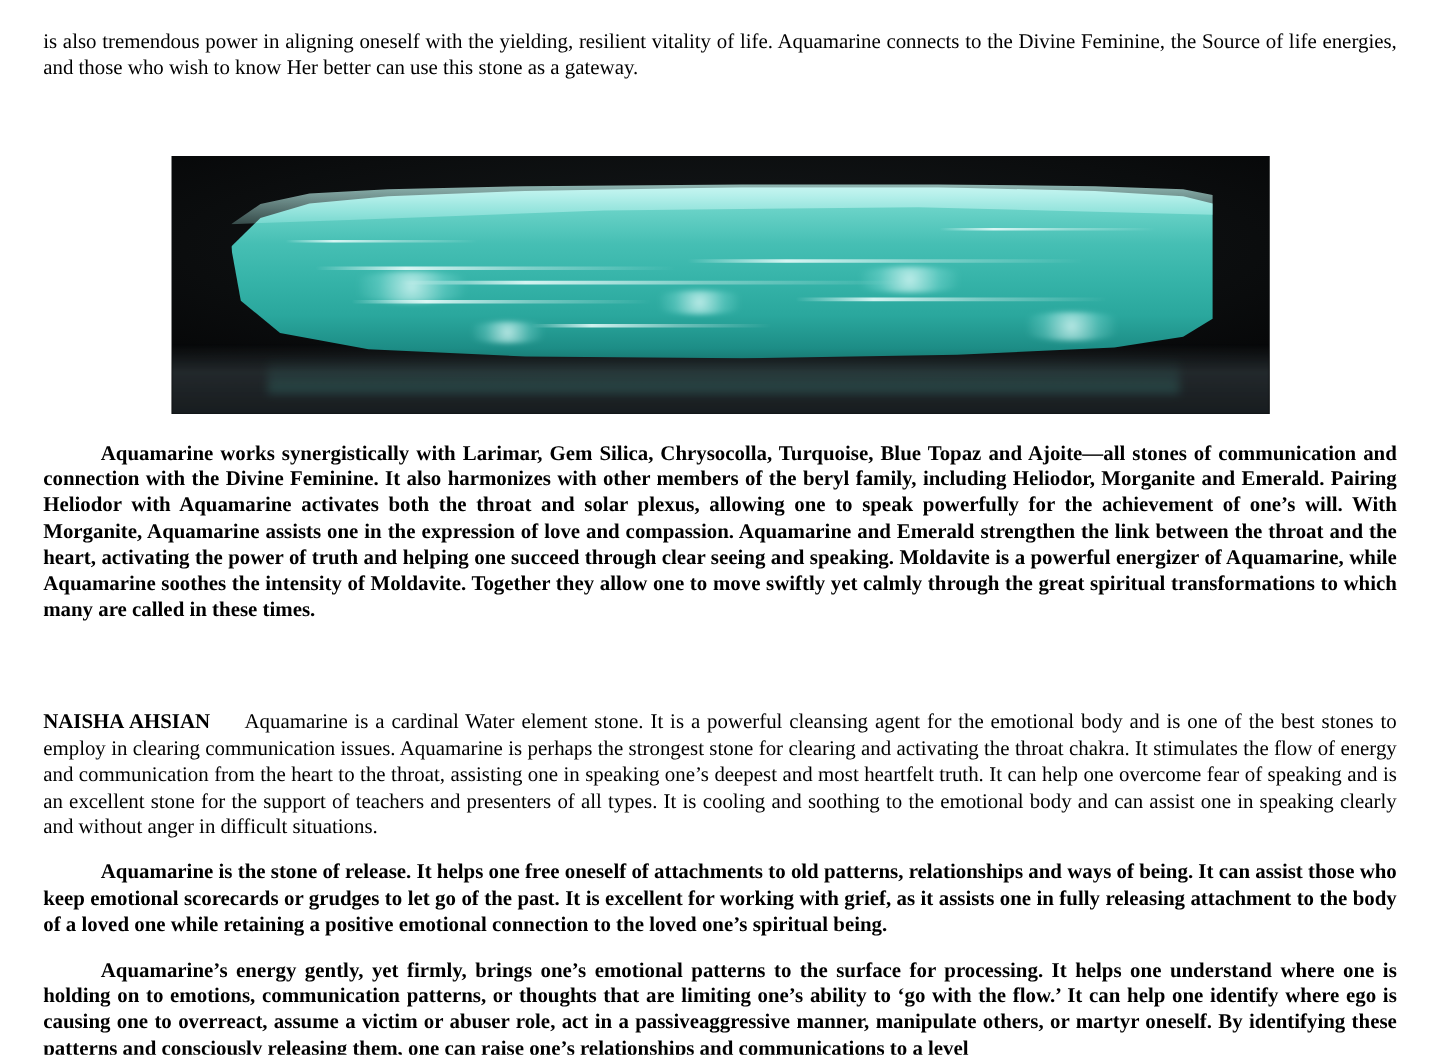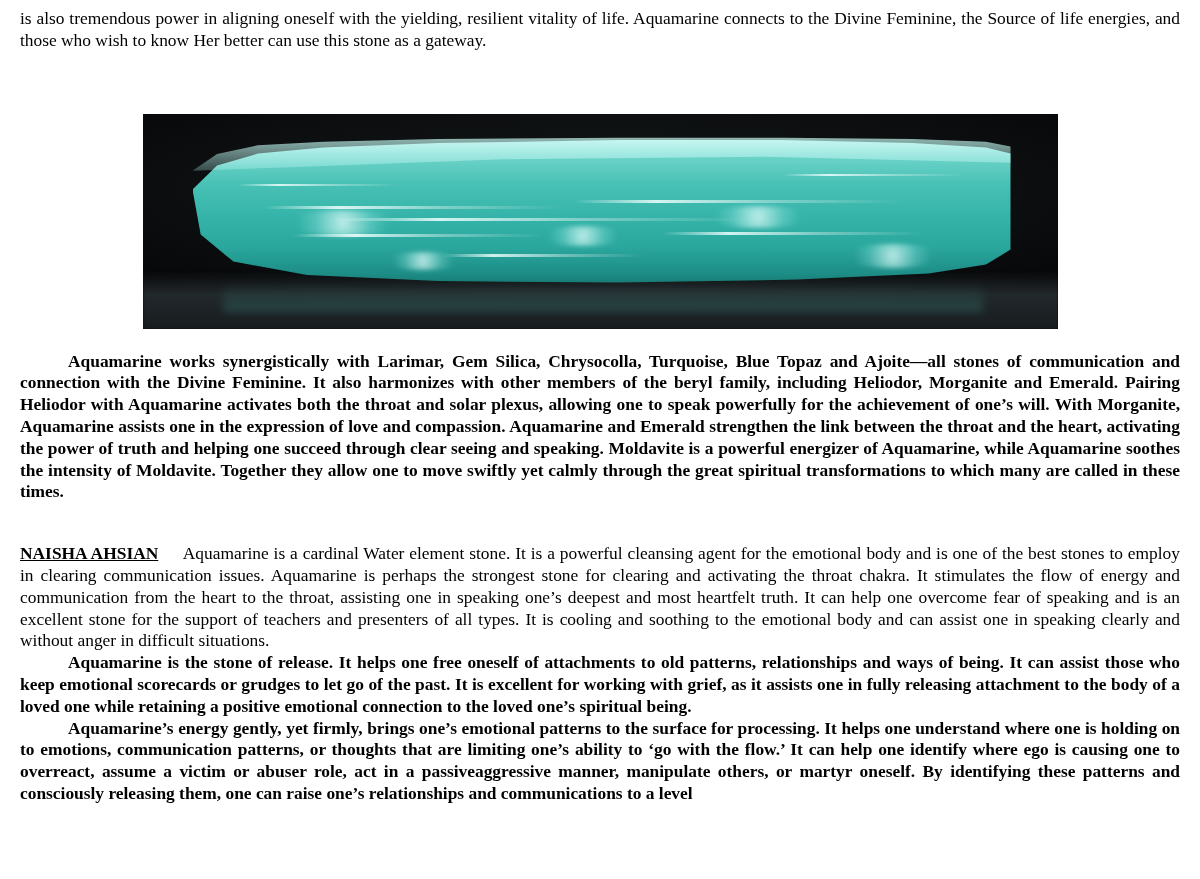--- a/index.html
+++ b/index.html
@@ -15,21 +15,21 @@
     overflow: hidden;
   }
   .page {
     position: relative;
     width: 1200px;
     height: 879px;
     box-sizing: border-box;
     padding: 8px 20px 0 20px;
   }
   p {
-    margin: 0;
+    margin: 16px;
     font-size: 17.4px;
     line-height: 21.8px;
     text-align: justify;
     text-justify: inter-word;
     hyphens: none;
   }
   .indent {
     text-indent: 48px;
     font-weight: bold;
   }
@@ -118,21 +118,20 @@
     top: 168px;
     width: 760px;
     height: 30px;
     background: linear-gradient(to bottom, rgba(70,170,160,0.45), rgba(30,70,70,0.0));
     filter: blur(4px);
     transform: scaleY(-1);
     opacity: 0.6;
   }
   .bold-lead {
     font-weight: bold;
-    text-decoration: underline;
   }
   .spacer-block { height: 40px; }
 </style>
 </head>
 <body>
 
 <div class="page">
 
   <p>is also tremendous power in aligning oneself with the yielding, resilient vitality of life. Aquamarine connects to the Divine Feminine, the Source of life energies, and those who wish to know Her better can use this stone as a gateway.</p>
 

